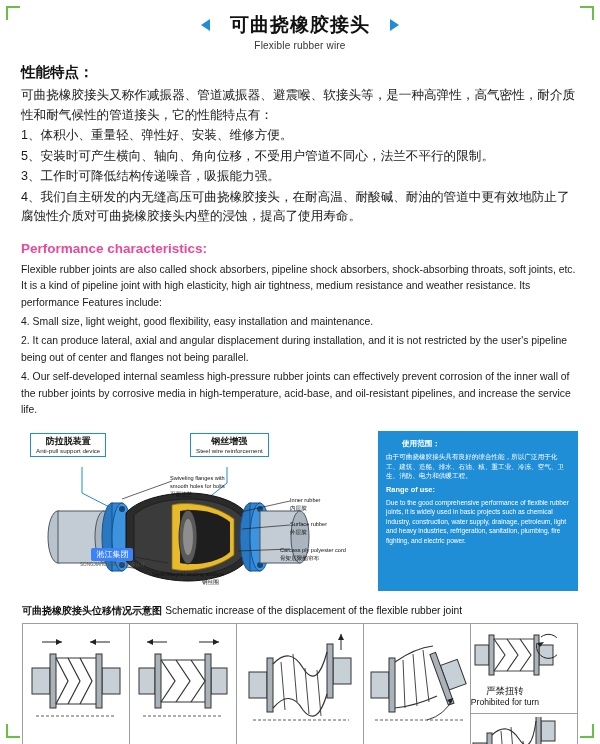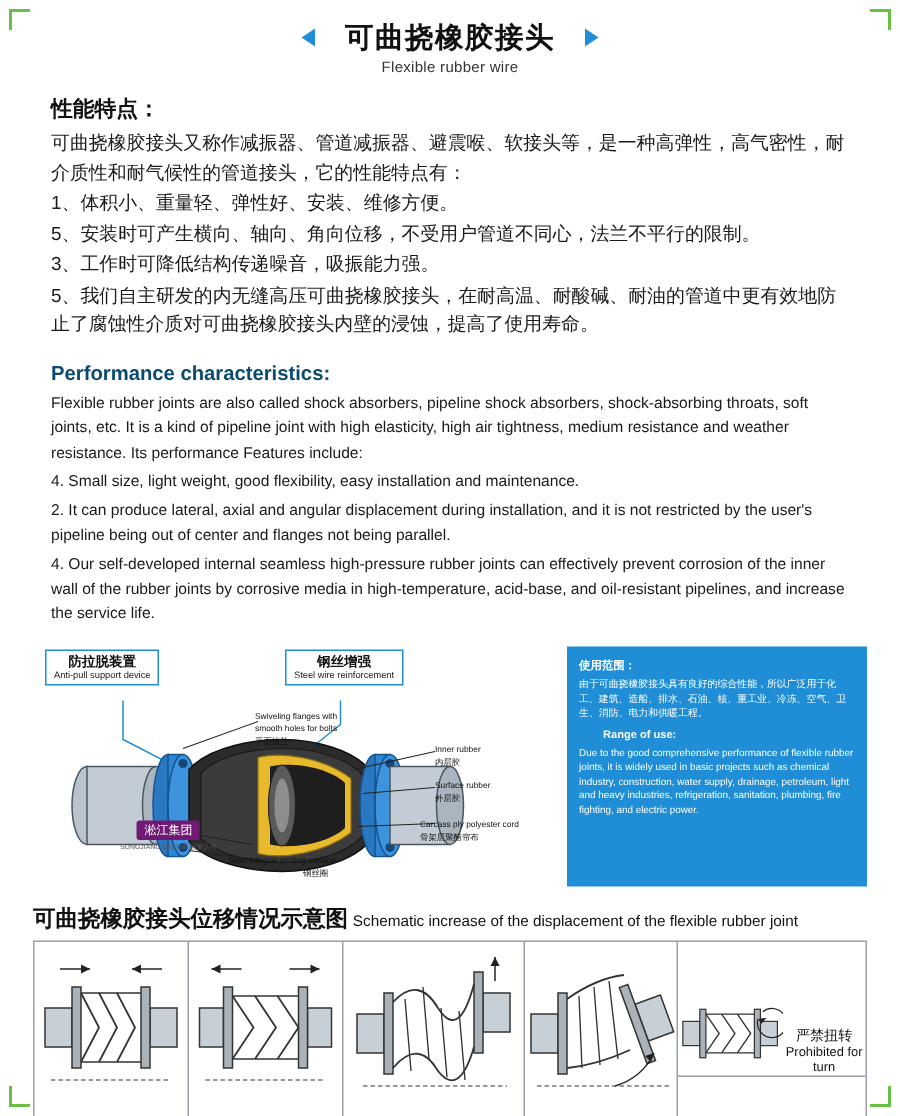--- a/index.html
+++ b/index.html
@@ -57,39 +57,39 @@
   }
   .title-en {
     font-size: 10px;
     color: #333;
     margin-top: 2px;
     letter-spacing: .2px;
   }
 
   
   .section {
-    padding: 0 34px;
+    padding: 0 21px;
   }
   .h-cn {
     font-size: 14.5px;
     font-weight: bold;
     margin: 12px 0 4px 0;
     color: #111;
   }
   .p-cn {
     font-size: 12.6px;
     line-height: 1.55;
     color: #1a1a1a;
     margin: 0 0 1px 0;
   }
   .h-en {
     font-size: 13.5px;
     font-weight: bold;
     margin: 14px 0 6px 0;
-    color: #0c4a6e;
+    color: #ec4899;
   }
   .p-en {
     font-size: 10.4px;
     line-height: 1.62;
     color: #1a1a1a;
     margin: 0 0 2px 0;
   }
 
   
   .figure-band {
@@ -109,25 +109,26 @@
     background: #1f8ed6;
     color: #ffffff;
     padding: 7px 8px;
     font-size: 6.6px;
     line-height: 1.45;
   }
   .fig-right .r-title {
     font-weight: bold;
     font-size: 7.6px;
     margin-bottom: 3px;
+    margin-left: 16px;
   }
   .fig-right .r-title-en {
     font-weight: bold;
     font-size: 7.4px;
-    margin: 4px 0 2px 16px;
+    margin: 4px 0 2px 0;
   }
   .fig-right p { margin: 0 0 3px 0; }
 
   
   .callout {
     position: absolute;
     border: 1.4px solid #1f8ed6;
     background: #ffffff;
     text-align: center;
     padding: 2px 5px;
@@ -147,21 +148,21 @@
 
   
   .joint-svg { position: absolute; left: 0; top: 22px; }
 
   
   .disp-title {
     margin: 12px 22px 5px 22px;
     font-size: 11.6px;
     color: #111;
   }
-  .disp-title b { font-weight: bold; font-size: 15px; }
+  .disp-title b { font-weight: bold; font-size: 10px; }
   .disp-title span.en { font-size: 10.2px; }
 
   .disp-grid {
     margin: 0 22px;
     display: flex;
     border: 1px solid #9aa0a6;
     height: 180px;
   }
   .disp-cell {
     flex: 1;
@@ -179,22 +180,22 @@
     text-align: center;
     line-height: 1.25;
     margin-top: 2px;
   }
   .cap .cn { font-size: 9.4px; color: #111; }
   .cap .en { font-size: 8.6px; color: #111; }
   .cell-half {
     height: 50%;
     width: 100%;
     display: flex;
-    flex-direction: row;
-    align-items: flex-end;
+    flex-direction: column;
+    align-items: flex-start;
     justify-content: flex-start;
     padding-top: 3px;
   }
   .cell-half.bottom { border-top: 1px solid #9aa0a6; }
   .svg-wrap { display: block; }
 </style>
 </head>
 <body>
 
 <div class="page">
@@ -212,21 +213,21 @@
     </div>
     <div class="title-en">Flexible rubber wire</div>
   </div>
 
   <div class="section">
     <div class="h-cn">性能特点：</div>
     <p class="p-cn">可曲挠橡胶接头又称作减振器、管道减振器、避震喉、软接头等，是一种高弹性，高气密性，耐介质性和耐气候性的管道接头，它的性能特点有：</p>
     <p class="p-cn">1、体积小、重量轻、弹性好、安装、维修方便。</p>
     <p class="p-cn">5、安装时可产生横向、轴向、角向位移，不受用户管道不同心，法兰不平行的限制。</p>
     <p class="p-cn">3、工作时可降低结构传递噪音，吸振能力强。</p>
-    <p class="p-cn">5、我们自主研发的内无缝高压可曲挠橡胶接头，在耐高温、耐酸碱、耐油的管道中更有效地防止了腐蚀性介质对可曲挠橡胶接头内壁的浸蚀，提高了使用寿命。</p>
+    <p class="p-cn">4、我们自主研发的内无缝高压可曲挠橡胶接头，在耐高温、耐酸碱、耐油的管道中更有效地防止了腐蚀性介质对可曲挠橡胶接头内壁的浸蚀，提高了使用寿命。</p>
   </div>
 
   <div class="section">
     <div class="h-en">Performance characteristics:</div>
     <p class="p-en">Flexible rubber joints are also called shock absorbers, pipeline shock absorbers, shock-absorbing throats, soft joints, etc. It is a kind of pipeline joint with high elasticity, high air tightness, medium resistance and weather resistance. Its performance Features include:</p>
     <p class="p-en">4. Small size, light weight, good flexibility, easy installation and maintenance.</p>
     <p class="p-en">2. It can produce lateral, axial and angular displacement during installation, and it is not restricted by the user's pipeline being out of center and flanges not being parallel.</p>
     <p class="p-en">4. Our self-developed internal seamless high-pressure rubber joints can effectively prevent corrosion of the inner wall of the rubber joints by corrosive media in high-temperature, acid-base, and oil-resistant pipelines, and increase the service life.</p>
   </div>
 
@@ -295,21 +296,21 @@
       <div class="tiny-label" style="left:180px; top:148px;">钢丝圈</div>
 
       <div class="tiny-label" style="left:268px; top:66px;">Inner rubber</div>
       <div class="tiny-label" style="left:268px; top:74px;">内层胶</div>
       <div class="tiny-label" style="left:268px; top:90px;">Surface rubber</div>
       <div class="tiny-label" style="left:268px; top:98px;">外层胶</div>
       <div class="tiny-label" style="left:258px; top:116px;">Carcass ply polyester cord</div>
       <div class="tiny-label" style="left:258px; top:124px;">骨架层聚酯帘布</div>
 
       <div style="position:absolute; left:58px; top:112px; text-align:center;">
-        <div style="display:inline-block; background:#701a75; color:#fff; font-size:8px; padding:1px 5px; border-radius:2px;">淞江集团</div>
+        <div style="display:inline-block; background:#3b82f6; color:#fff; font-size:8px; padding:1px 5px; border-radius:2px;">淞江集团</div>
         <div style="font-size:4.6px; color:#555; margin-top:1px;">SONGJIANG GROUP 国家认可</div>
       </div>
     </div>
 
     <div class="fig-right">
       <div class="r-title">使用范围：</div>
       <p>由于可曲挠橡胶接头具有良好的综合性能，所以广泛用于化工、建筑、造船、排水、石油、核、重工业、冷冻、空气、卫生、消防、电力和供暖工程。</p>
       <div class="r-title-en">Range of use:</div>
       <p>Due to the good comprehensive performance of flexible rubber joints, it is widely used in basic projects such as chemical industry, construction, water supply, drainage, petroleum, light and heavy industries, refrigeration, sanitation, plumbing, fire fighting, and electric power.</p>
     </div>

